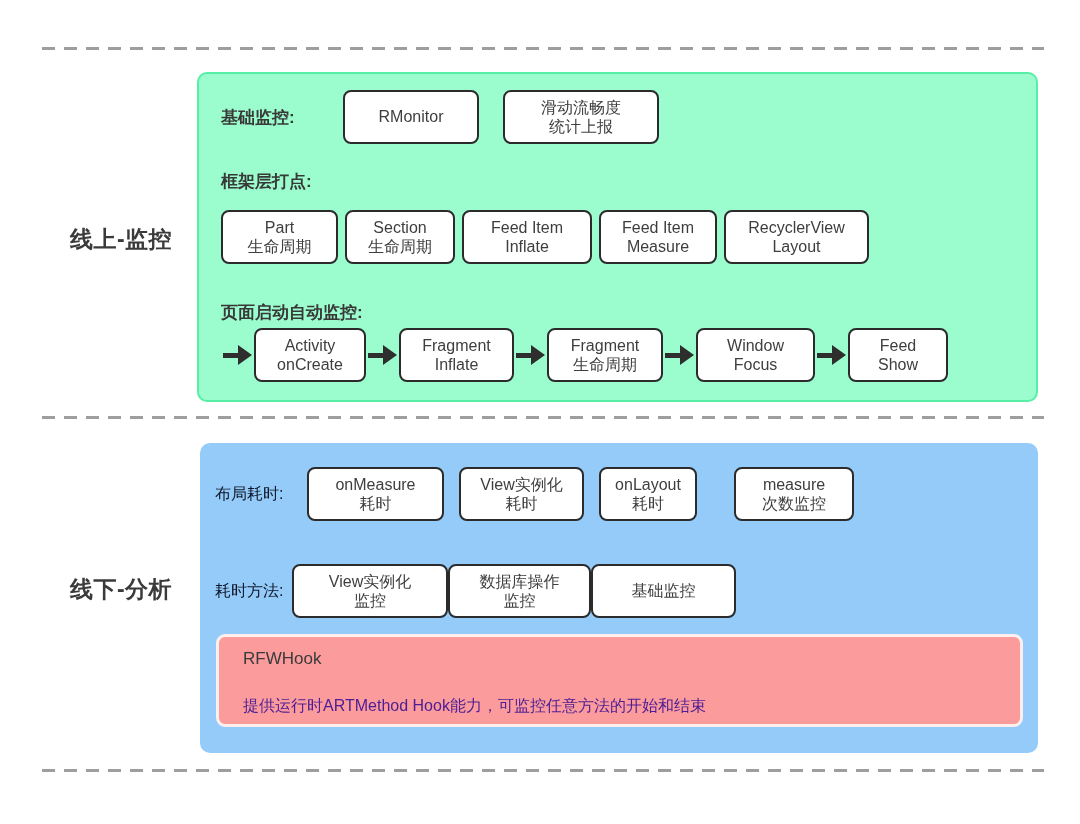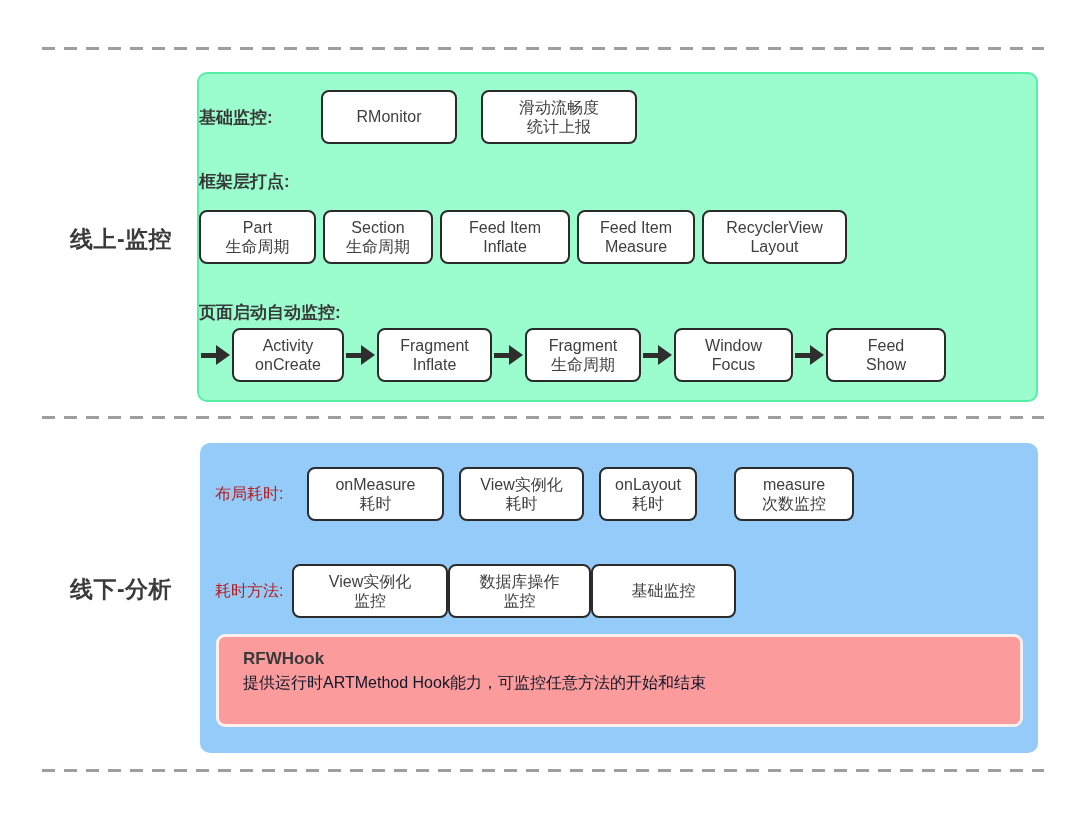--- a/index.html
+++ b/index.html
@@ -23,35 +23,36 @@
   .side-label{
     position:absolute;left:56px;width:130px;text-align:center;
     font-size:23px;font-weight:700;color:#3A3A3A;letter-spacing:.5px;
   }
   #label-online{top:224px}
   #label-offline{top:574px}
   .panel{position:absolute;border-radius:10px;box-sizing:border-box;}
   #panel-online{
     left:197px;top:72px;width:841px;height:330px;
     background:var(--green-fill);border:2px solid var(--green-border);
+    padding-left:22px;
   }
   #panel-offline{
     left:200px;top:443px;width:838px;height:310px;
     background:var(--blue-fill);padding-left:15px;
   }
   .row{display:flex;align-items:center;}
   .box{
     box-sizing:border-box;background:var(--box-fill);
     border:2.5px solid var(--box-border);border-radius:8px;
     display:flex;align-items:center;justify-content:center;
     text-align:center;font-size:16px;line-height:1.2;
     white-space:pre-line;height:54px;color:var(--text);flex:0 0 auto;
   }
   .glabel{font-size:17px;font-weight:700;color:#383838;flex:0 0 auto;}
-  .blabel{font-size:16px;font-weight:400;color:#b91c1c;flex:0 0 auto;width:77px;}
+  .blabel{font-size:16px;font-weight:400;color:#0f172a;flex:0 0 auto;width:77px;}
   .rowA{margin-top:16px;gap:24px;}
   .rowA .glabel{width:98px;}
   .rowB{margin-top:26px;}
   .rowC{margin-top:17px;gap:7px;}
   .rowD{margin-top:37px;}
   .rowE{margin-top:4px;}
   .arrow{display:flex;align-items:center;margin:0 2px;flex:0 0 auto;}
   .arrow .shaft{width:15px;height:5px;background:var(--arrow);}
   .arrow .head{
     width:0;height:0;
@@ -59,22 +60,22 @@
     border-left:14px solid var(--arrow);
   }
   .brA{margin-top:24px;gap:15px;}
   .brB{margin-top:43px;}
   .hook{
     position:absolute;left:16px;top:191px;width:807px;height:93px;
     box-sizing:border-box;background:var(--red-fill);
     border:3px solid var(--red-border);border-radius:9px;
     padding:12px 20px 0 24px;
   }
-  .hook-title{font-size:17px;font-weight:700;color:#3A3A3A;}
-  .hook-desc{margin-top:4px;font-size:16px;color:#0f172a;}
+  .hook-title{font-size:17px;font-weight:400;color:#3A3A3A;}
+  .hook-desc{margin-top:27px;font-size:16px;color:#4c1d95;}
 </style>
 </head>
 <body>
 
 <div class="canvas">
 
   <div class="dash" id="dash1"></div>
   <div class="dash" id="dash2"></div>
   <div class="dash" id="dash3"></div>
 
@@ -126,21 +127,21 @@
       <div class="arrow">
           <span class="shaft"></span>
           <span class="head"></span>
         </div>
       <div class="box" style="width:119px">Window
 Focus</div>
       <div class="arrow">
           <span class="shaft"></span>
           <span class="head"></span>
         </div>
-      <div class="box" style="width:120px">Feed
+      <div class="box" style="width:100px">Feed
 Show</div>
     </div>
   </div>
 
   <div class="panel" id="panel-offline">
     <div class="row brA">
       <div class="blabel">布局耗时:</div>
       <div class="box" style="width:137px">onMeasure
 耗时</div>
       <div class="box" style="width:125px">View实例化

